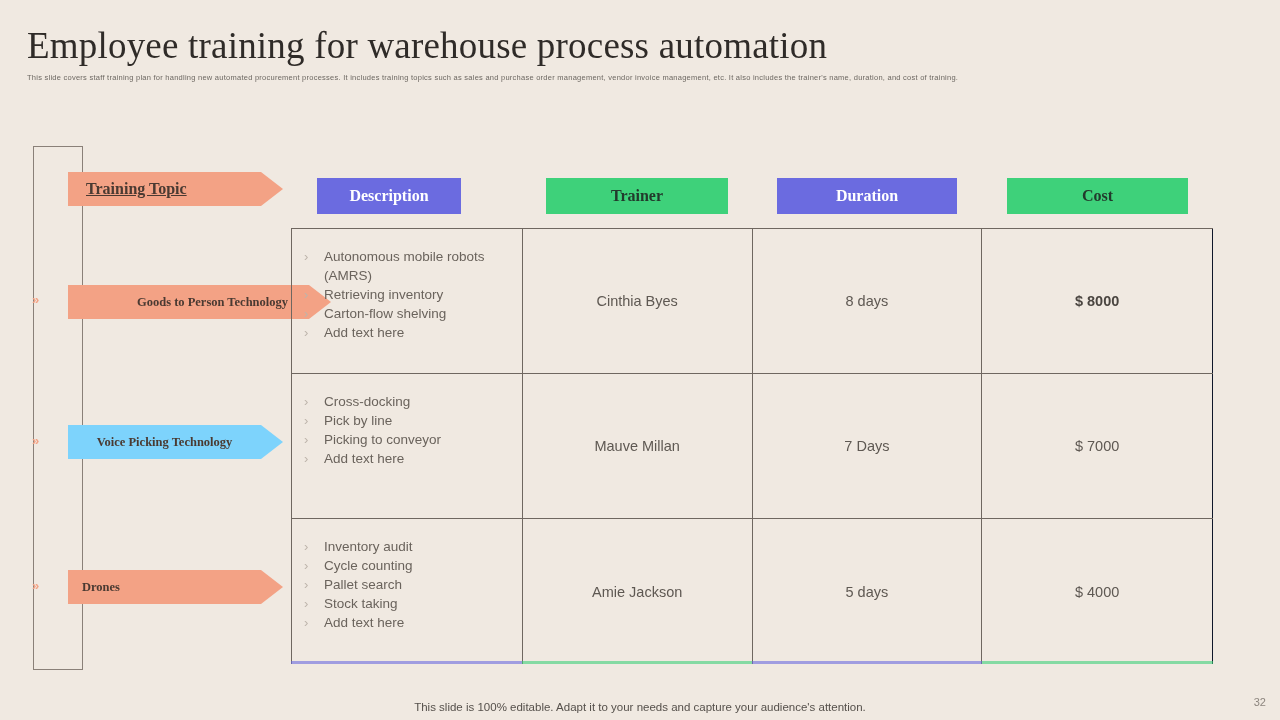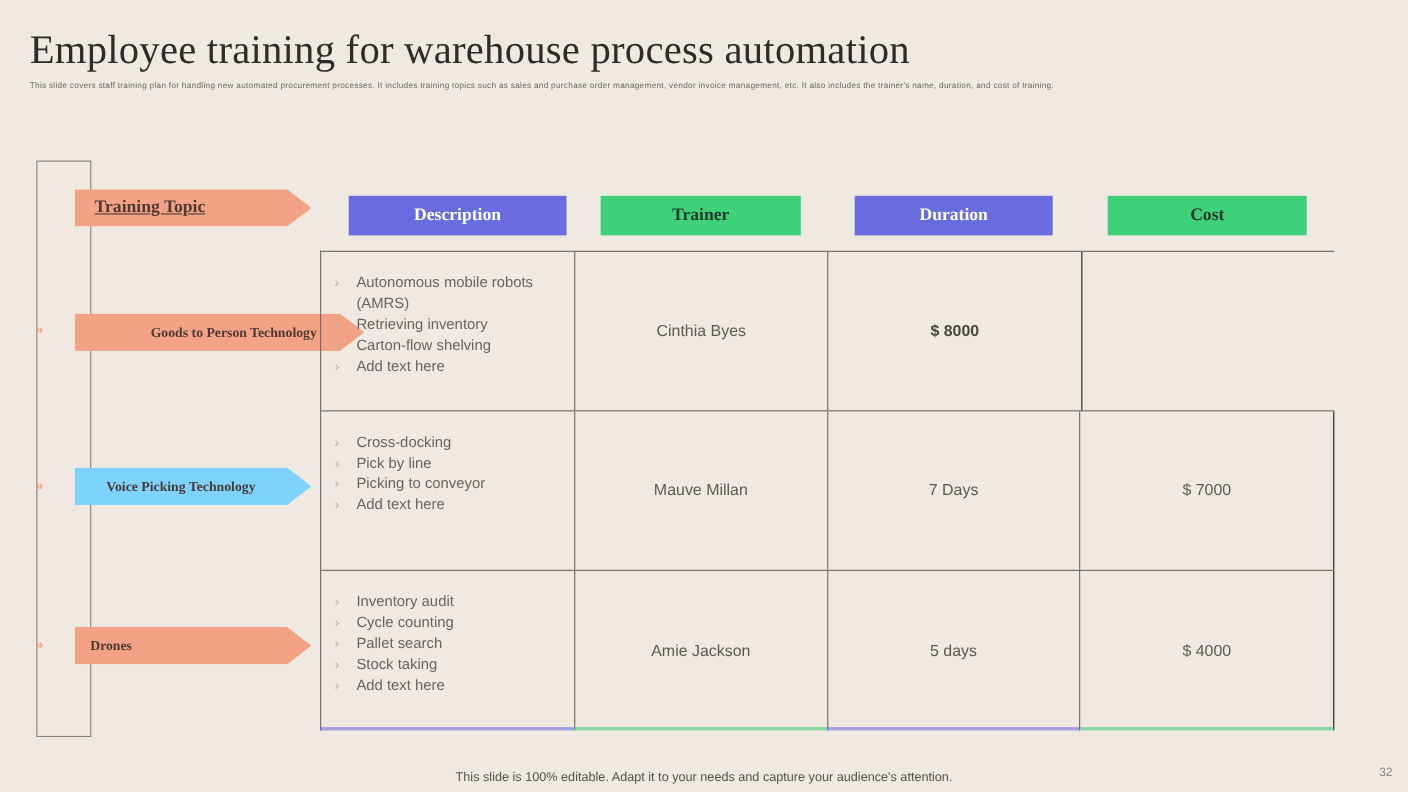--- a/index.html
+++ b/index.html
@@ -132,21 +132,21 @@
 </div>
 <div class="banner" id="banner-row-1" style="background: #7dd3fc; color: rgb(74, 58, 50);">
   <span class="btxt">Voice Picking Technology</span>
   <span class="tail" style="background: rgb(226, 113, 75);"></span>
 </div>
 <div class="banner" id="banner-row-2" style="background: rgb(243, 162, 133); color: rgb(74, 58, 50);">
   <span class="btxt">Drones</span>
   <span class="tail" style="background: rgb(226, 113, 75);"></span>
 </div>
 
-<div class="col-head" id="head-desc" style="left: 317px; width: 198px; background: rgb(107, 107, 224); color: rgb(255, 255, 255);">
+<div class="col-head" id="head-desc" style="left: 317px; width: 144px; background: rgb(107, 107, 224); color: rgb(255, 255, 255);">
     <span>Description</span>
   </div>
 <div class="col-head" id="head-trainer" style="left: 546px; width: 182px; background: rgb(62, 209, 122); color: rgb(34, 58, 44);">
     <span>Trainer</span>
   </div>
 <div class="col-head" id="head-duration" style="left: 777px; width: 180px; background: rgb(107, 107, 224); color: rgb(255, 255, 255); align-items: center;">
     <span>Duration</span>
   </div>
 <div class="col-head" id="head-cost" style="left: 1007px; width: 181px; background: rgb(62, 209, 122); color: rgb(34, 58, 44);">
     <span>Cost</span>
@@ -169,20 +169,21 @@
             <span class="chev">›</span>
             <span class="btext">Carton-flow shelving</span>
           </li>
           <li>
             <span class="chev">›</span>
             <span class="btext">Add text here</span>
           </li>
         </ul>
     </div>
     <div class="tcell c-mid">Cinthia Byes</div>
+    <div class="tcell c-mid">8 days</div>
     <div class="tcell c-cost bold">$ 8000</div>
   </div>
 
   <div class="trow" style="height:144px;">
     <div class="tcell c-desc">
       <ul class="bullets" id="desc-1">
           <li>
             <span class="chev">›</span>
             <span class="btext">Cross-docking</span>
           </li>

